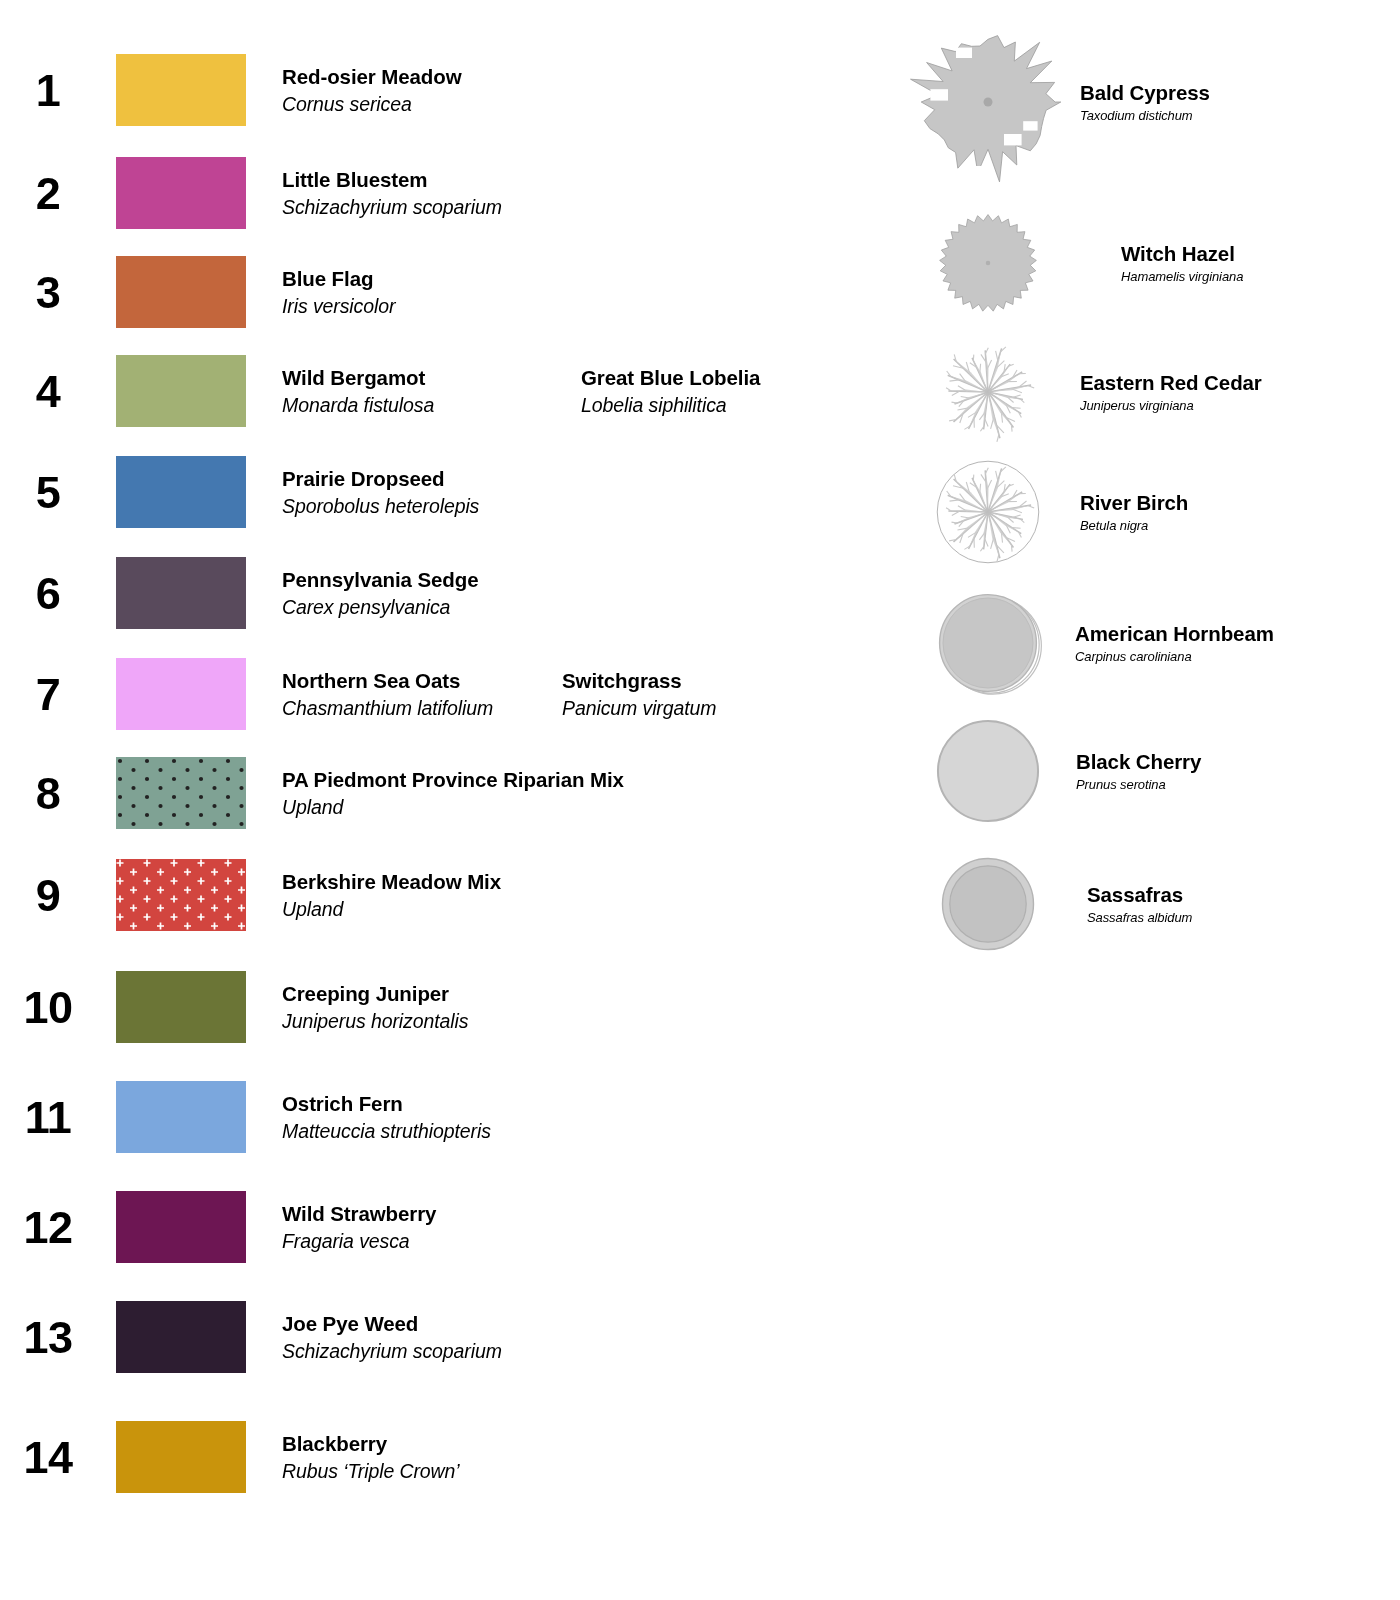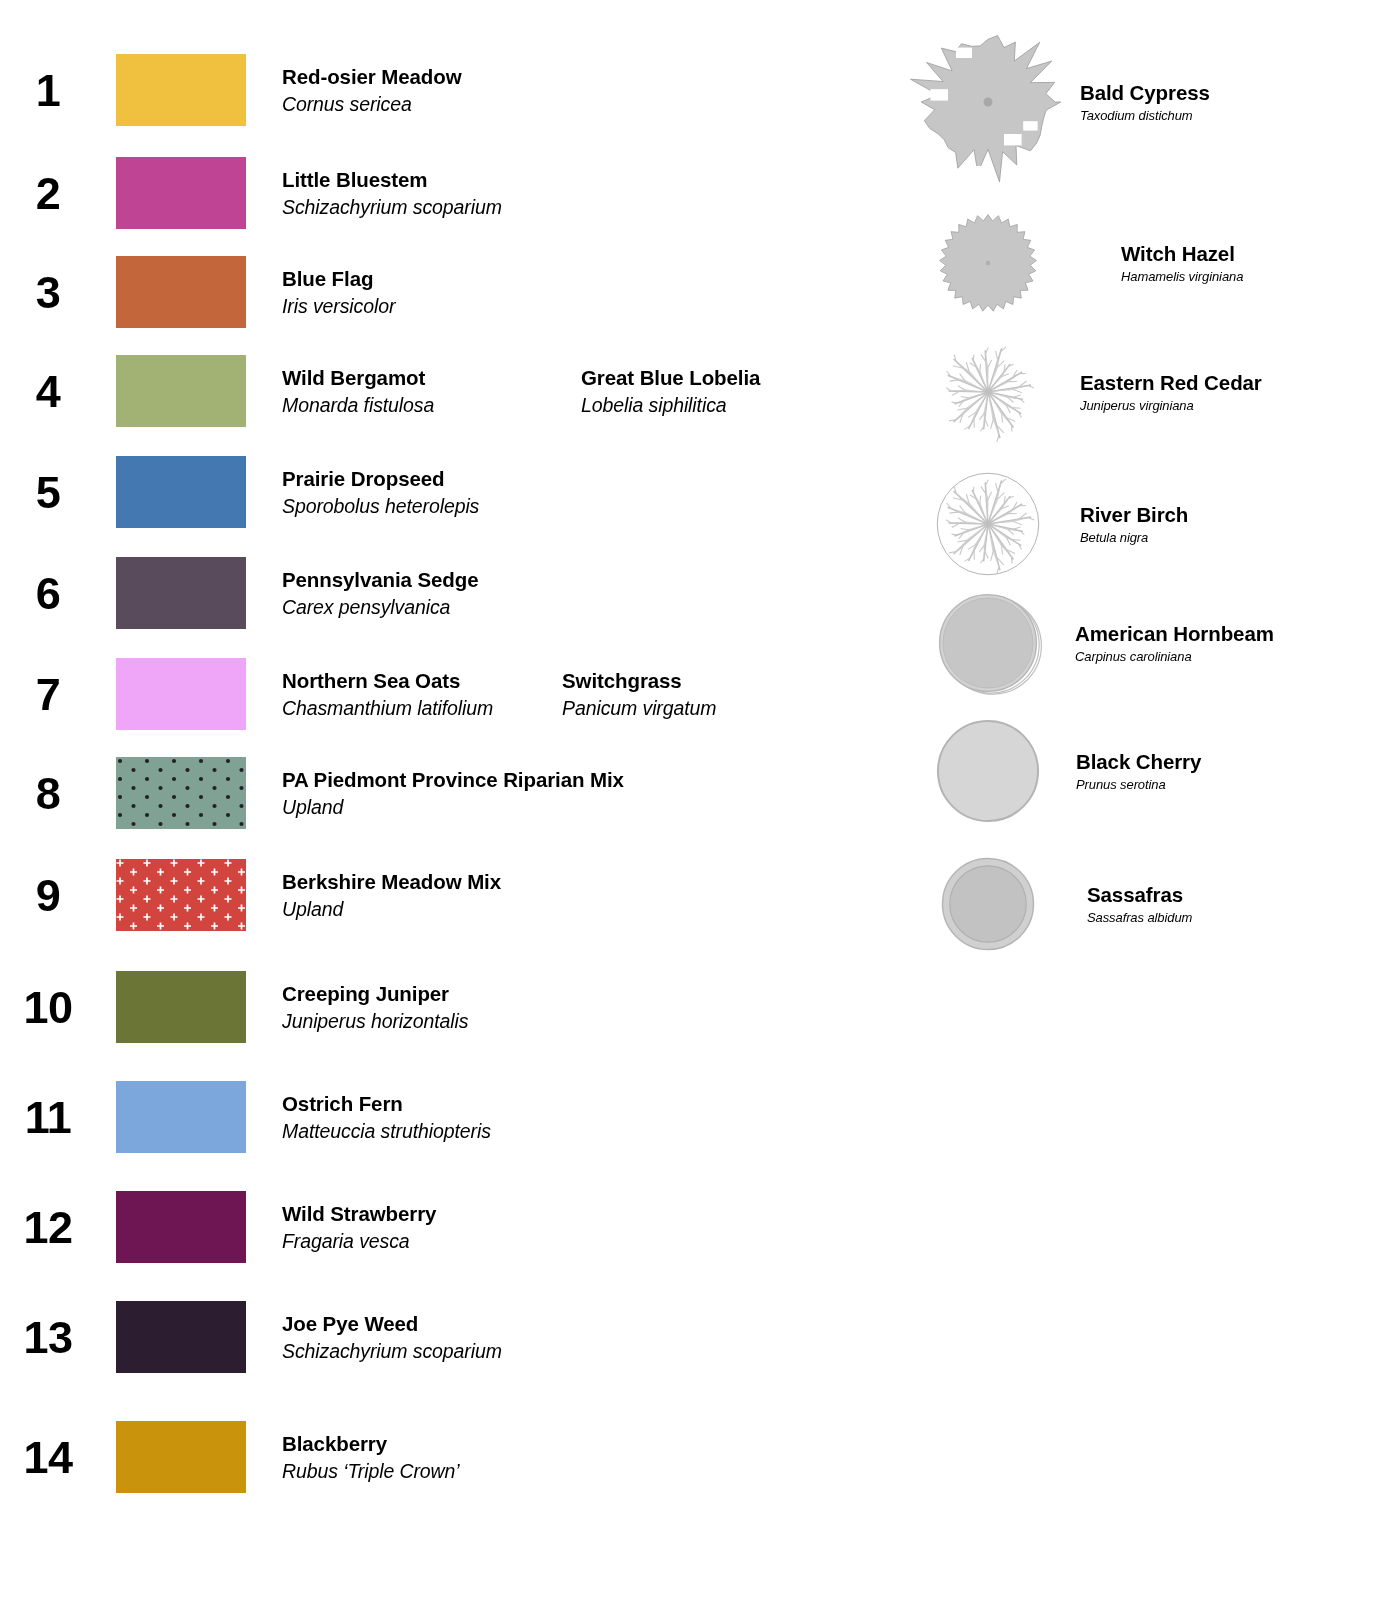--- a/index.html
+++ b/index.html
@@ -404,21 +404,21 @@
           <path d="M85.0 49.0 L92.5 43.0" stroke="#c9c9c9" stroke-width="1.1" fill="none"></path>
           <path d="M93.7 47.6 L100.2 50.1" stroke="#c9c9c9" stroke-width="1.1" fill="none"></path>
           <path d="M54.0 54.0 L97.1 47.1 L78.0 52.3 Z" fill="#cccccc" opacity="0.85"></path>
         </svg>
       </div>
       <div class="tree-labels" style="left: 200px;">
         <div class="tree-common">Eastern Red Cedar</div>
         <div class="tree-latin">Juniperus virginiana</div>
       </div>
     </div>
-    <div class="tree-row" style="top: 470px; height: 108px;">
+    <div class="tree-row" style="top: 458px; height: 108px;">
       <div class="tree-symbol" style="left: 54px;">
         <svg width="108" height="108" viewBox="0 0 108 108">
           <circle cx="54" cy="54" r="50.76" fill="none" stroke="#b5b5b5" stroke-width="1"></circle>
           <path d="M54.0 54.0 L88.9 61.4" stroke="#bfbfbf" stroke-width="1.5" fill="none"></path>
           <path d="M72.1 57.9 L79.6 64.5" stroke="#c9c9c9" stroke-width="1.1" fill="none"></path>
           <path d="M79.1 59.3 L86.6 57.0" stroke="#c9c9c9" stroke-width="1.1" fill="none"></path>
           <path d="M86.1 60.8 L90.3 64.6" stroke="#c9c9c9" stroke-width="1.1" fill="none"></path>
           <path d="M54.0 54.0 L88.9 61.4 L72.7 59.8 Z" fill="#cccccc" opacity="0.85"></path>
           <path d="M54.0 54.0 L87.2 75.7" stroke="#bfbfbf" stroke-width="1.5" fill="none"></path>
           <path d="M71.3 65.3 L76.3 75.2" stroke="#c9c9c9" stroke-width="1.1" fill="none"></path>

